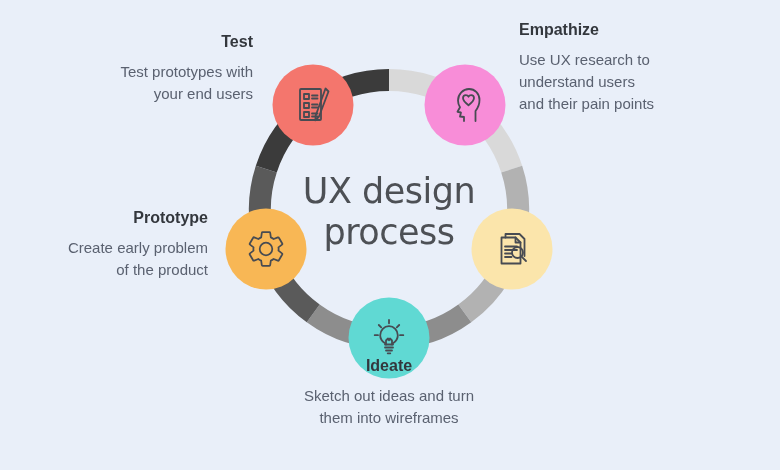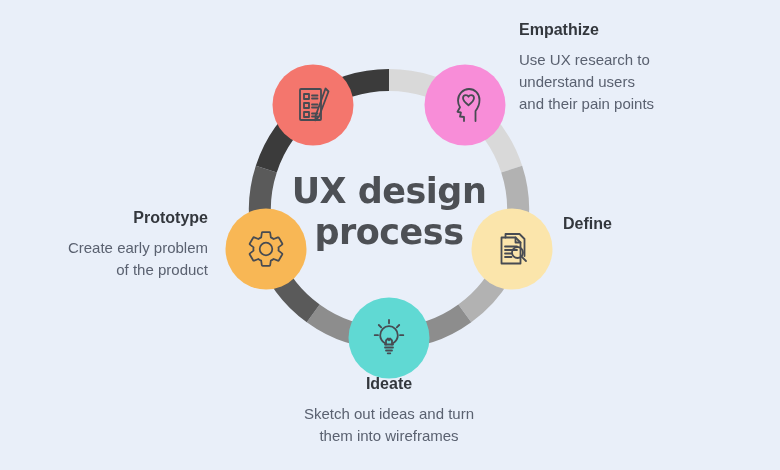--- a/index.html
+++ b/index.html
@@ -13,21 +13,21 @@
   .icon{position:absolute;}
   .step-block{position:absolute;}
   .step-label{font-size:16px;font-weight:700;color:var(--heading);line-height:20px;}
   .step-desc{font-size:15px;color:var(--body);line-height:22px;margin-top:9px;white-space:pre-line;}
   .align-right{text-align:right;}
   .align-left{text-align:left;}
   .align-center{text-align:center;}
   .center-title{
     position:absolute;left:239px;top:171px;width:300px;
     font-family:"DejaVu Sans",sans-serif;
-    font-size:35px;font-weight:700;color:var(--title);
+    font-size:35px;font-weight:400;color:var(--title);
     line-height:41px;text-align:center;white-space:pre-line;letter-spacing:-0.5px;
   }
 </style>
 </head>
 <body>
 
 <div class="canvas">
 
   <svg class="ring" width="780" height="470" viewBox="0 0 780 470">
     <g fill="none" stroke-width="22" stroke-linecap="butt">
@@ -98,37 +98,41 @@
       <line x1="31.8" y1="13.4" x2="34.2" y2="11"></line>
       <line x1="16.2" y1="13.4" x2="13.8" y2="11"></line>
       <line x1="35" y1="21.2" x2="38.3" y2="21.2"></line>
       <line x1="13" y1="21.2" x2="9.7" y2="21.2"></line>
     </g>
   </svg>
 
   <div class="center-title">UX design
 process</div>
 
+  <div class="step-block align-right" style="right:527px;top:32px;width:180px;">
+    <div class="step-label">Test</div>
+    <div class="step-desc">Test prototypes with
+your end users</div>
+  </div>
 
   <div class="step-block align-left" style="left:519px;top:20px;width:180px;">
     <div class="step-label">Empathize</div>
     <div class="step-desc">Use UX research to
 understand users
 and their pain points</div>
   </div>
 
   <div class="step-block align-right" style="right:572px;top:208px;width:180px;">
     <div class="step-label">Prototype</div>
     <div class="step-desc">Create early problem
 of the product</div>
   </div>
 
   <div class="step-block align-left" style="left:563px;top:214px;width:180px;">
-    <div class="step-label">Define</div>
   </div>
 
-  <div class="step-block align-center" style="left:239px;top:374px;width:300px;text-align:center;">
+  <div class="step-block align-center" style="left:239px;top:356px;width:300px;text-align:center;">
     <div class="step-label">Ideate</div>
     <div class="step-desc">Sketch out ideas and turn
 them into wireframes</div>
   </div>
 
 </div>
 
 </body></html>

